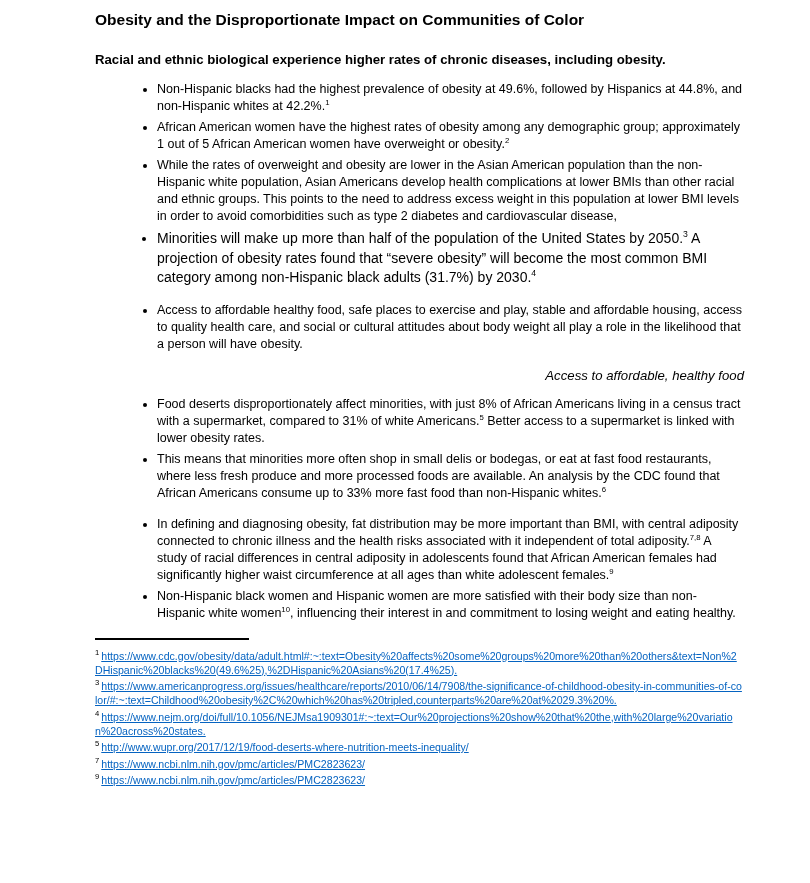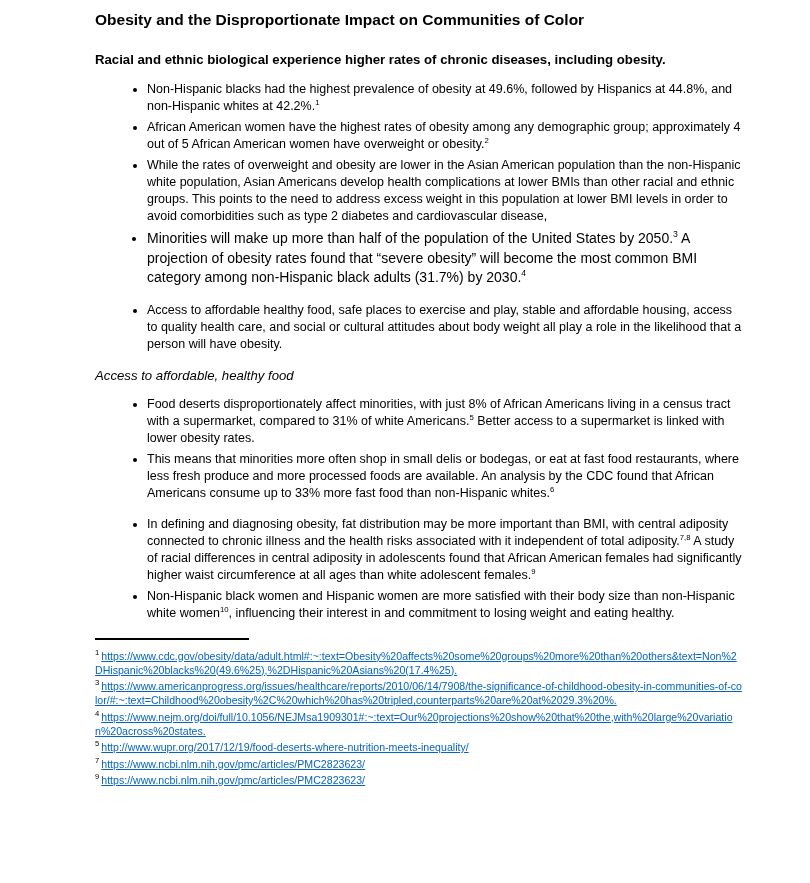--- a/index.html
+++ b/index.html
@@ -5,44 +5,44 @@
   html, body { margin: 0; padding: 0; background: #fff; }
   .page {
     width: 810px; height: 883px; box-sizing: border-box;
     padding: 10px 66px 16px 95px;
     background: #ffffff; color: #000;
     font-family: "Liberation Sans", sans-serif;
     overflow: hidden;
   }
   h1.doc-title { font-size: 15.5px; font-weight: bold; margin: 0 0 21px 0; line-height: 20px; }
   .bold-head { font-size: 13.2px; font-weight: bold; margin: 0 0 12px 0; line-height: 18px; }
-  .italic-head { font-size: 13.2px; font-style: italic; font-weight: normal; margin: 2px 0 11px 0; line-height: 18px; }
+  .italic-head { font-size: 13.2px; font-style: italic; font-weight: normal; margin: 2px 0 11px 0; line-height: 18px; text-align: right; }
   ul.blist { margin: 0 0 14px 0; padding-left: 52px; }
-  ul.blist li { font-size: 12.5px; line-height: 17px; margin-bottom: 4px; }
+  ul.blist li { font-size: 12.5px; line-height: 17px; margin-bottom: 4px; margin-left: 10px; }
   ul.blist li.big { font-size: 14px; line-height: 19.5px; }
   sup.ref { font-size: 0.62em; line-height: 0; }
   .fn-sep { border-top: 2px solid #000; width: 154px; margin: 16px 0 9px 0; }
   .footnotes { font-size: 10.6px; line-height: 14px; }
   .fn { margin-bottom: 2.5px; }
   .fn sup.fn-num { font-size: 0.72em; line-height: 0; margin-right: 2px; color: #000; }
   .fn-link { color: #0563C1; text-decoration: underline; word-break: break-all; cursor: pointer; }
   .fn-text { color: #000; }
 </style>
 </head>
 <body>
 
 <div class="page">
 
   <h1 class="doc-title">Obesity and the Disproportionate Impact on Communities of Color</h1>
 
   <p class="bold-head">Racial and ethnic biological experience higher rates of chronic diseases, including obesity.</p>
 
   <ul class="blist">
     <li><span>Non-Hispanic blacks had the highest prevalence of obesity at 49.6%, followed by Hispanics at 44.8%, and non-Hispanic whites at 42.2%.</span><sup class="ref">1</sup></li>
-    <li><span>African American women have the highest rates of obesity among any demographic group; approximately 4 out of 5 African American women have overweight or obesity.</span><sup class="ref">2</sup></li>
+    <li><span>African American women have the highest rates of obesity among any demographic group; approximately 1 out of 5 African American women have overweight or obesity.</span><sup class="ref">2</sup></li>
     <li><span>While the rates of overweight and obesity are lower in the Asian American population than the non-Hispanic white population, Asian Americans develop health complications at lower BMIs than other racial and ethnic groups. This points to the need to address excess weight in this population at lower BMI levels in order to avoid comorbidities such as type 2 diabetes and cardiovascular disease,</span></li>
     <li class="big"><span>Minorities will make up more than half of the population of the United States by 2050.</span><sup class="ref">3</sup><span> A projection of obesity rates found that “severe obesity” will become the most common BMI category among non-Hispanic black adults (31.7%) by 2030.</span><sup class="ref">4</sup></li>
   </ul>
 
 
   <ul class="blist">
     <li><span>Access to affordable healthy food, safe places to exercise and play, stable and affordable housing, access to quality health care, and social or cultural attitudes about body weight all play a role in the likelihood that a person will have obesity.</span></li>
   </ul>
 
   <p class="italic-head">Access to affordable, healthy food</p>

